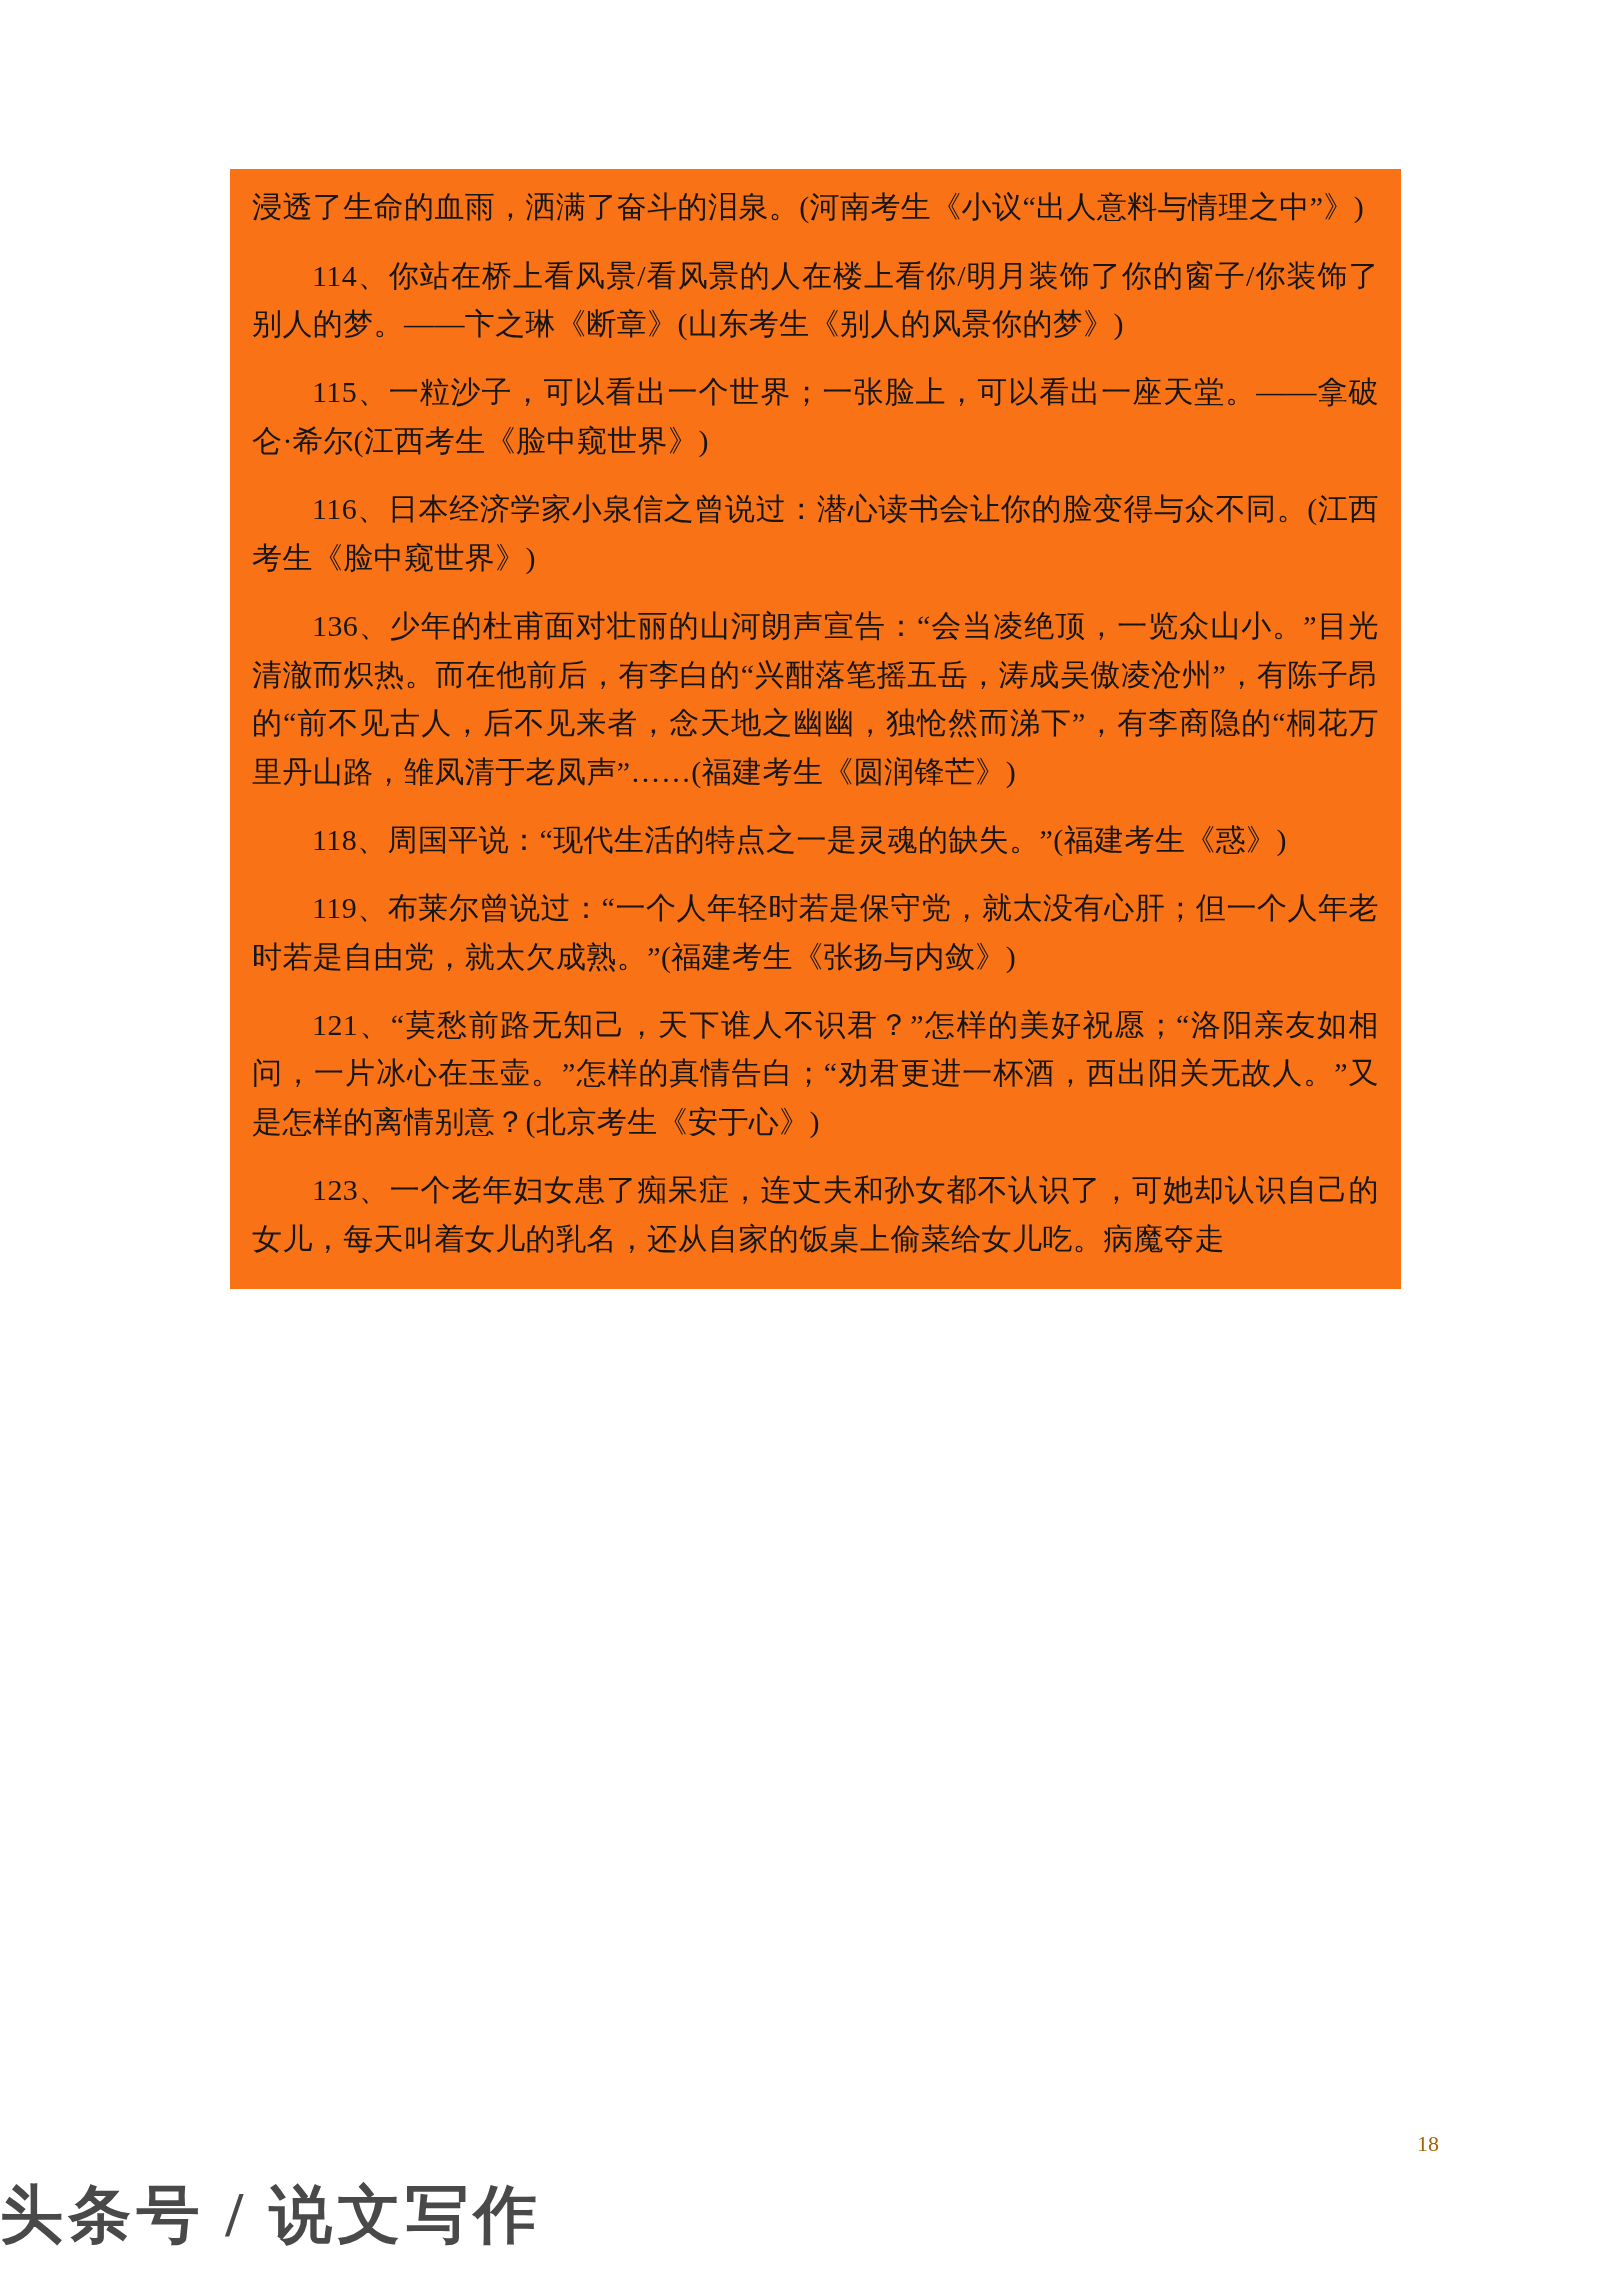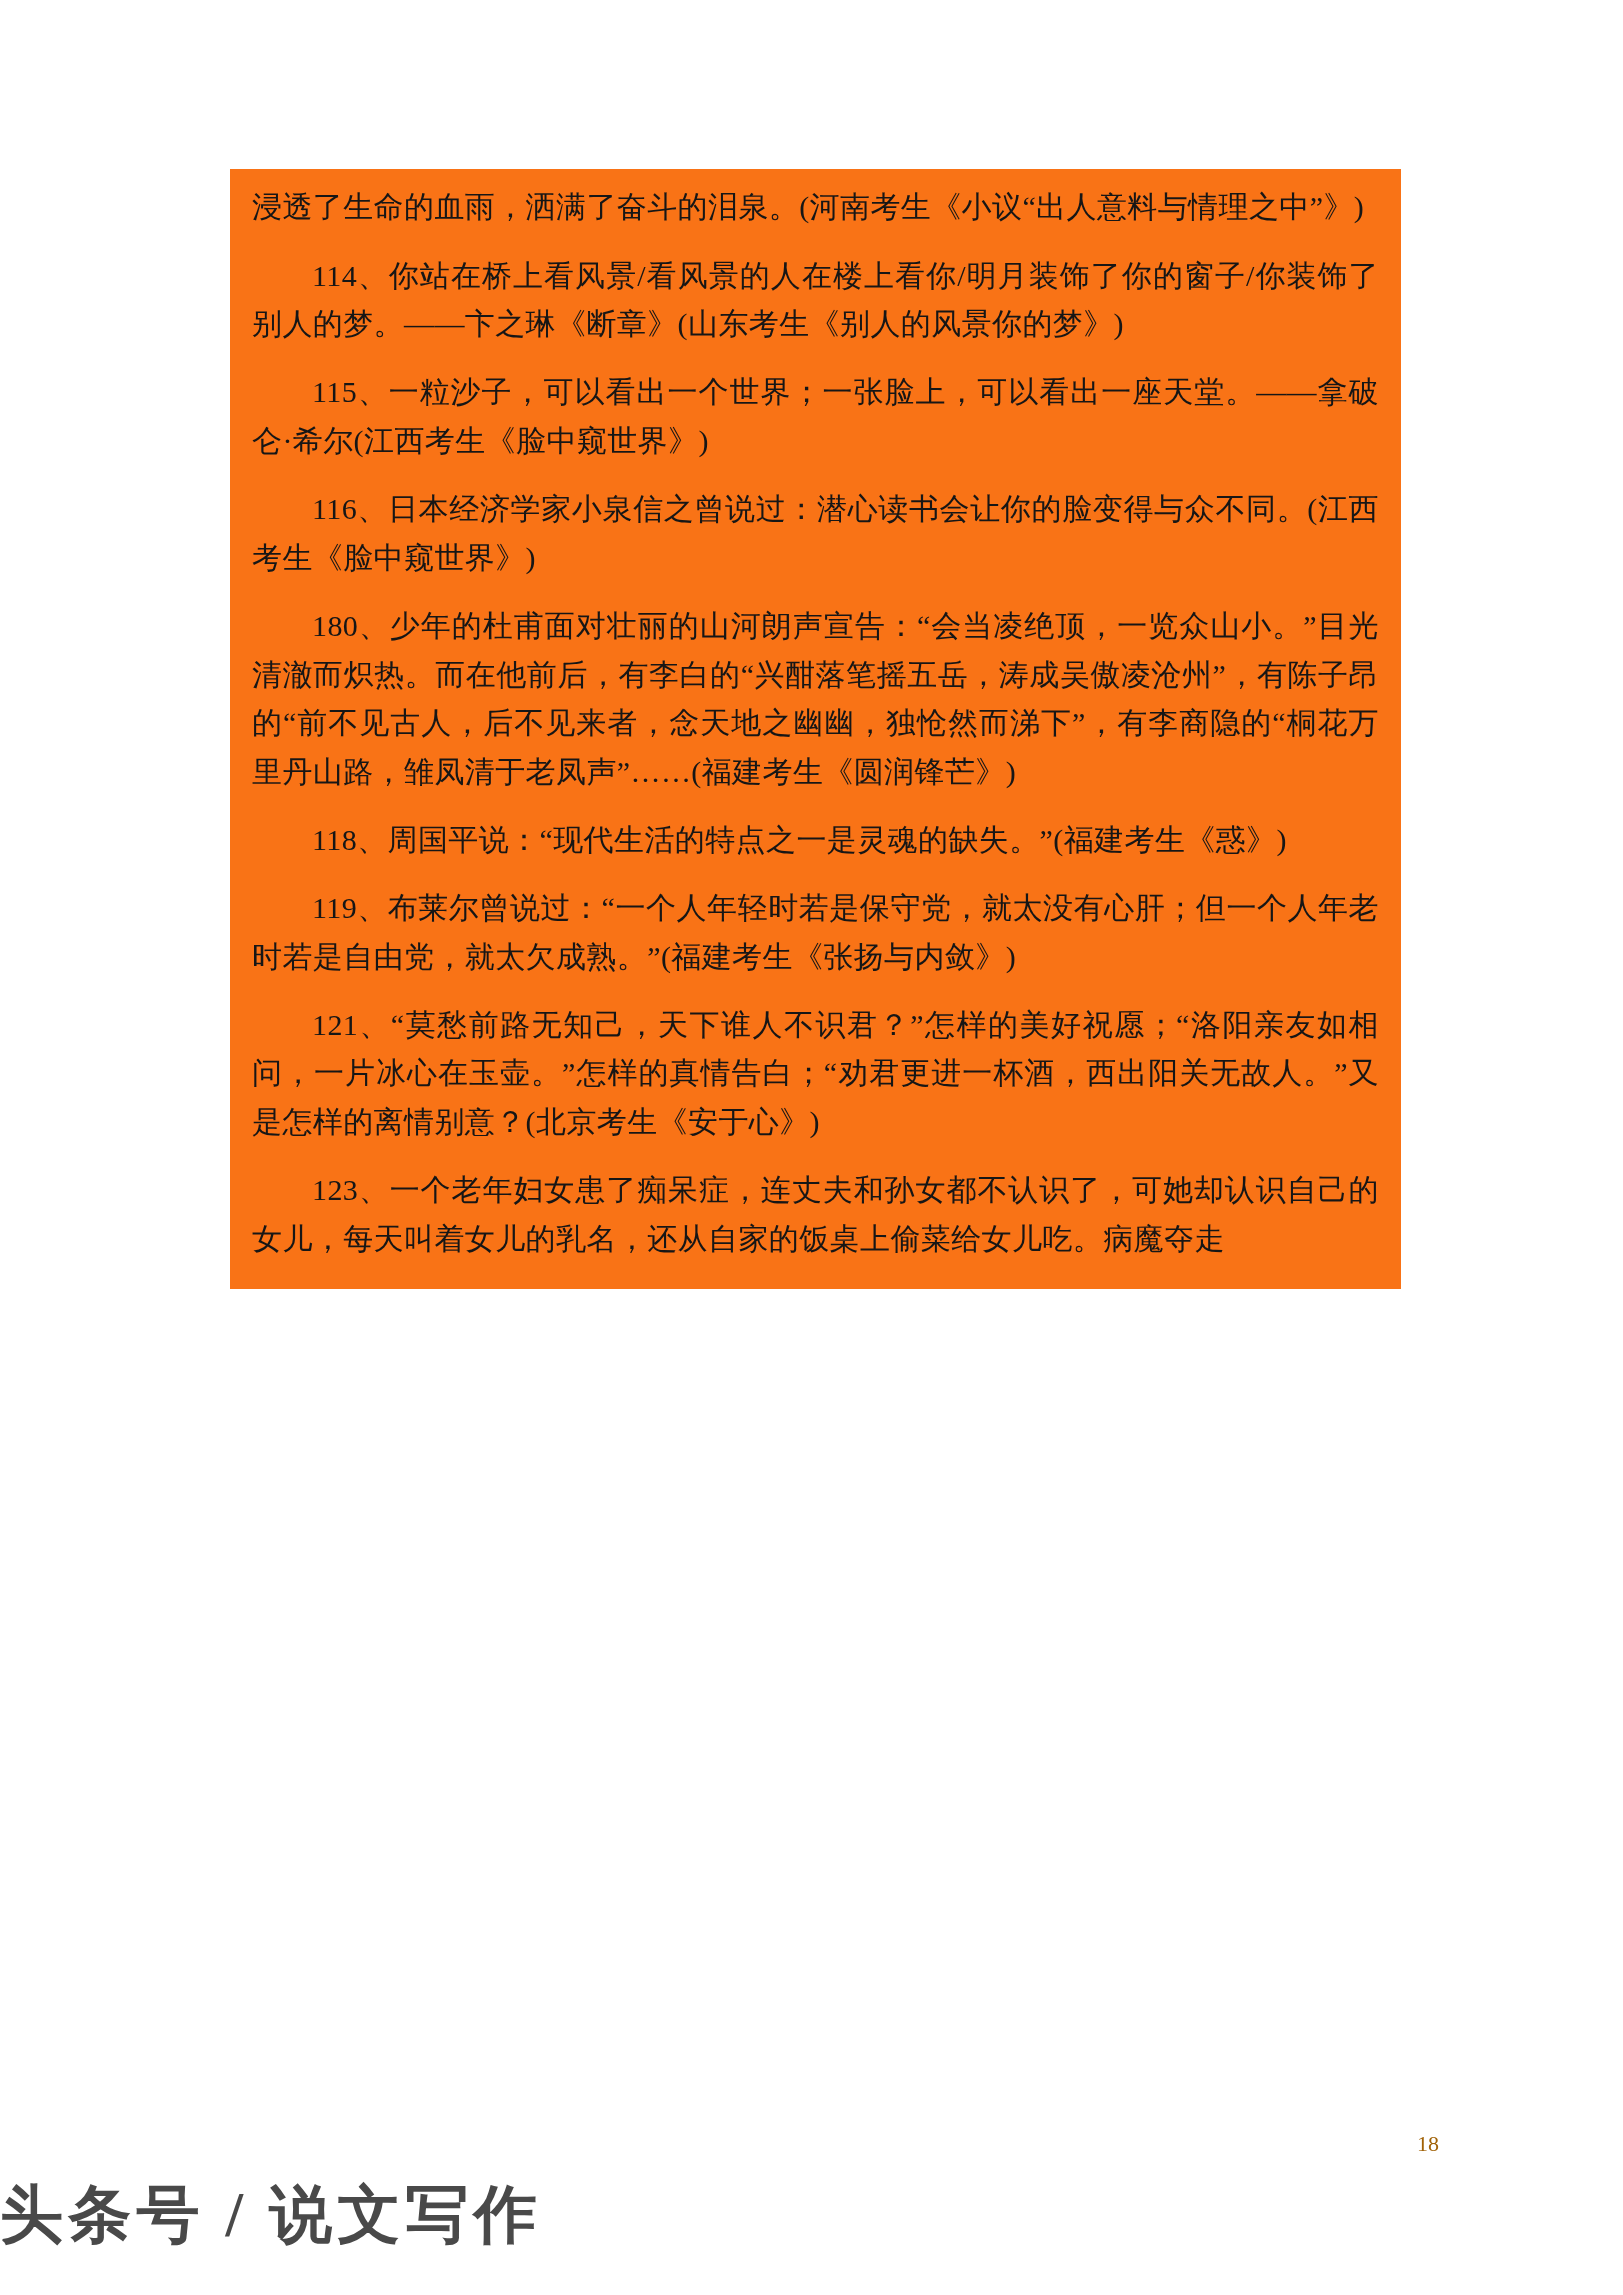--- a/index.html
+++ b/index.html
@@ -71,21 +71,21 @@
 </head>
 <body>
 
 <div class="page">
 
   <div class="text-column">
     <p class="para">浸透了生命的血雨，洒满了奋斗的泪泉。(河南考生《小议“出人意料与情理之中”》)</p>
     <p class="para indent">114、你站在桥上看风景/看风景的人在楼上看你/明月装饰了你的窗子/你装饰了别人的梦。——卞之琳《断章》(山东考生《别人的风景你的梦》)</p>
     <p class="para indent">115、一粒沙子，可以看出一个世界；一张脸上，可以看出一座天堂。——拿破仑·希尔(江西考生《脸中窥世界》)</p>
     <p class="para indent">116、日本经济学家小泉信之曾说过：潜心读书会让你的脸变得与众不同。(江西考生《脸中窥世界》)</p>
-    <p class="para indent">180、少年的杜甫面对壮丽的山河朗声宣告：“会当凌绝顶，一览众山小。”目光清澈而炽热。而在他前后，有李白的“兴酣落笔摇五岳，涛成吴傲凌沧州”，有陈子昂的“前不见古人，后不见来者，念天地之幽幽，独怆然而涕下”，有李商隐的“桐花万里丹山路，雏凤清于老凤声”……(福建考生《圆润锋芒》)</p>
+    <p class="para indent">136、少年的杜甫面对壮丽的山河朗声宣告：“会当凌绝顶，一览众山小。”目光清澈而炽热。而在他前后，有李白的“兴酣落笔摇五岳，涛成吴傲凌沧州”，有陈子昂的“前不见古人，后不见来者，念天地之幽幽，独怆然而涕下”，有李商隐的“桐花万里丹山路，雏凤清于老凤声”……(福建考生《圆润锋芒》)</p>
     <p class="para indent">118、周国平说：“现代生活的特点之一是灵魂的缺失。”(福建考生《惑》)</p>
     <p class="para indent">119、布莱尔曾说过：“一个人年轻时若是保守党，就太没有心肝；但一个人年老时若是自由党，就太欠成熟。”(福建考生《张扬与内敛》)</p>
     <p class="para indent">121、“莫愁前路无知己，天下谁人不识君？”怎样的美好祝愿；“洛阳亲友如相问，一片冰心在玉壶。”怎样的真情告白；“劝君更进一杯酒，西出阳关无故人。”又是怎样的离情别意？(北京考生《安于心》)</p>
     <p class="para indent">123、一个老年妇女患了痴呆症，连丈夫和孙女都不认识了，可她却认识自己的女儿，每天叫着女儿的乳名，还从自家的饭桌上偷菜给女儿吃。病魔夺走</p>
   </div>
 
   <div class="page-number">18</div>
 
   <div class="watermark">头条号 / 说文写作</div>
 

